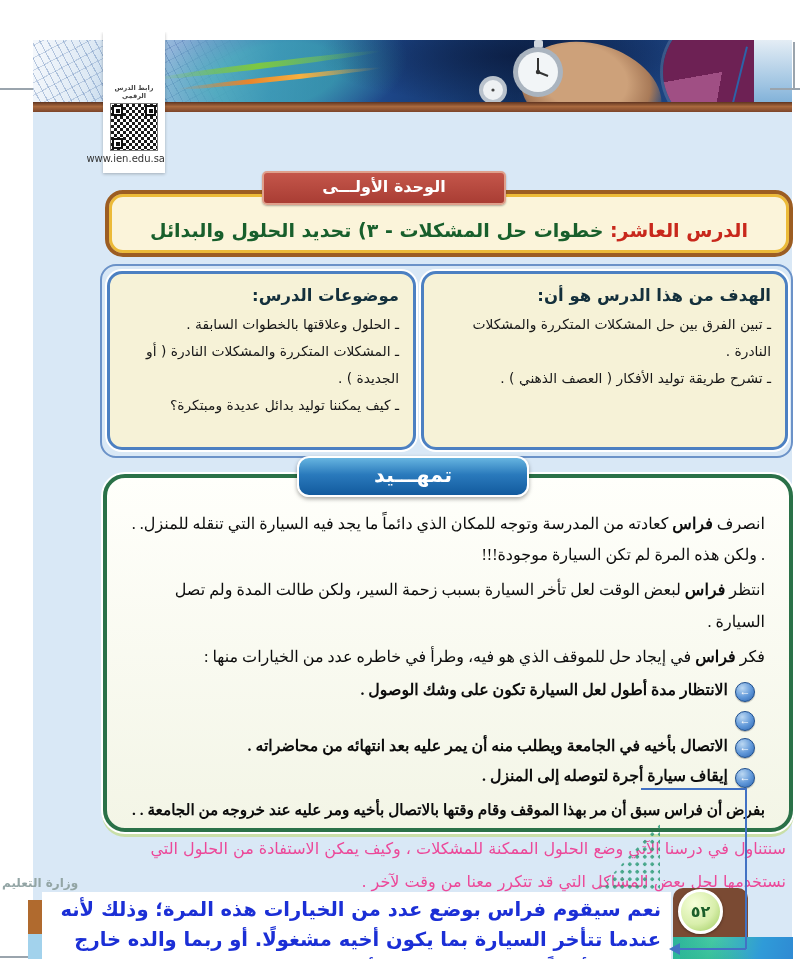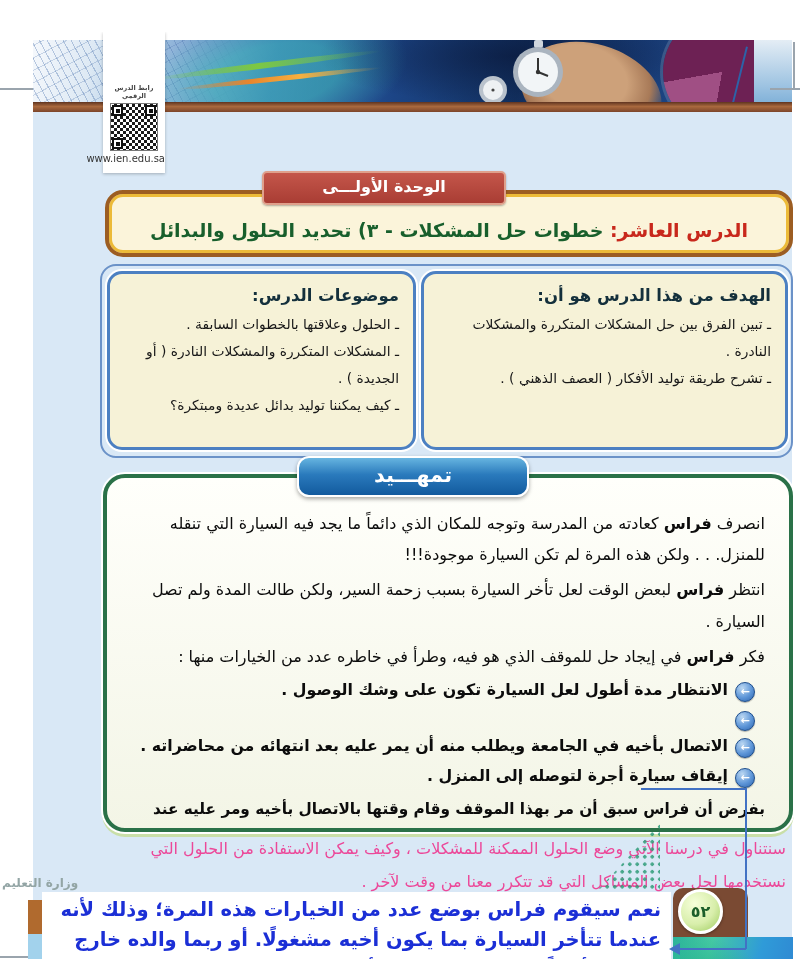--- a/index.html
+++ b/index.html
@@ -75,21 +75,21 @@
     padding:12px 14px 6px 10px;overflow:hidden;}
   .goal-box{left:421px;width:367px;}
   .topics-box{left:107px;width:309px;}
   .box-header{font-weight:bold;font-size:16.5px;color:#14303c;margin-bottom:6px;}
   .box-item{font-size:13.8px;color:#181818;line-height:1.95;}
 
   
   .intro-box{position:absolute;left:103px;top:442px;width:690px;height:358px;box-sizing:border-box;
     background:linear-gradient(180deg,#fffffb,#f3f5e6);border:4px solid #2a7148;border-radius:22px;
     box-shadow:0 0 0 2px #ffffff, 0 4px 0 1px #c9dfa8;
-    padding:30px 24px 10px 24px;overflow:hidden;z-index:2;}
+    padding:30px 24px 10px 24px;overflow:hidden;z-index:2;font-family:Liberation Serif, serif;}
   .intro-badge{position:absolute;left:297px;top:424px;width:228px;height:37px;z-index:4;
     background:linear-gradient(180deg,#66b4e0 0%,#2a7abc 45%,#125a9e 100%);
     border:2px solid #ffffff;border-radius:12px;box-shadow:0 2px 4px rgba(0,0,0,.35);
     color:#fff;font-weight:bold;font-size:21px;text-align:center;line-height:34px;letter-spacing:1px;}
   .body-p{margin:0 0 4px 0;font-size:16px;line-height:1.95;color:#0c0c0c;text-align:right;}
   .body-p b{font-weight:bold;}
   .option-row{display:flex;align-items:flex-start;gap:7px;margin:1px 10px 1px 0;
     font-size:15.8px;font-weight:bold;color:#0c0c0c;line-height:1.8;}
   .opt-icon{flex:0 0 auto;width:18px;height:18px;margin-top:6px;border-radius:50%;
     background:radial-gradient(circle at 35% 28%,#bcd8f2,#5e96d8 55%,#2c63ac);

